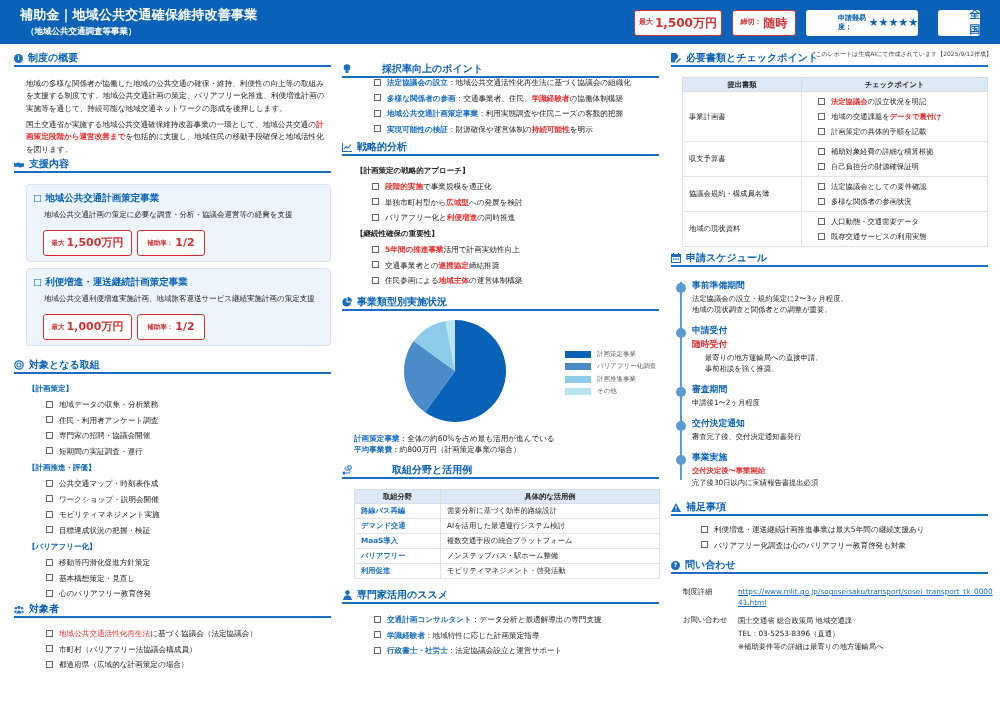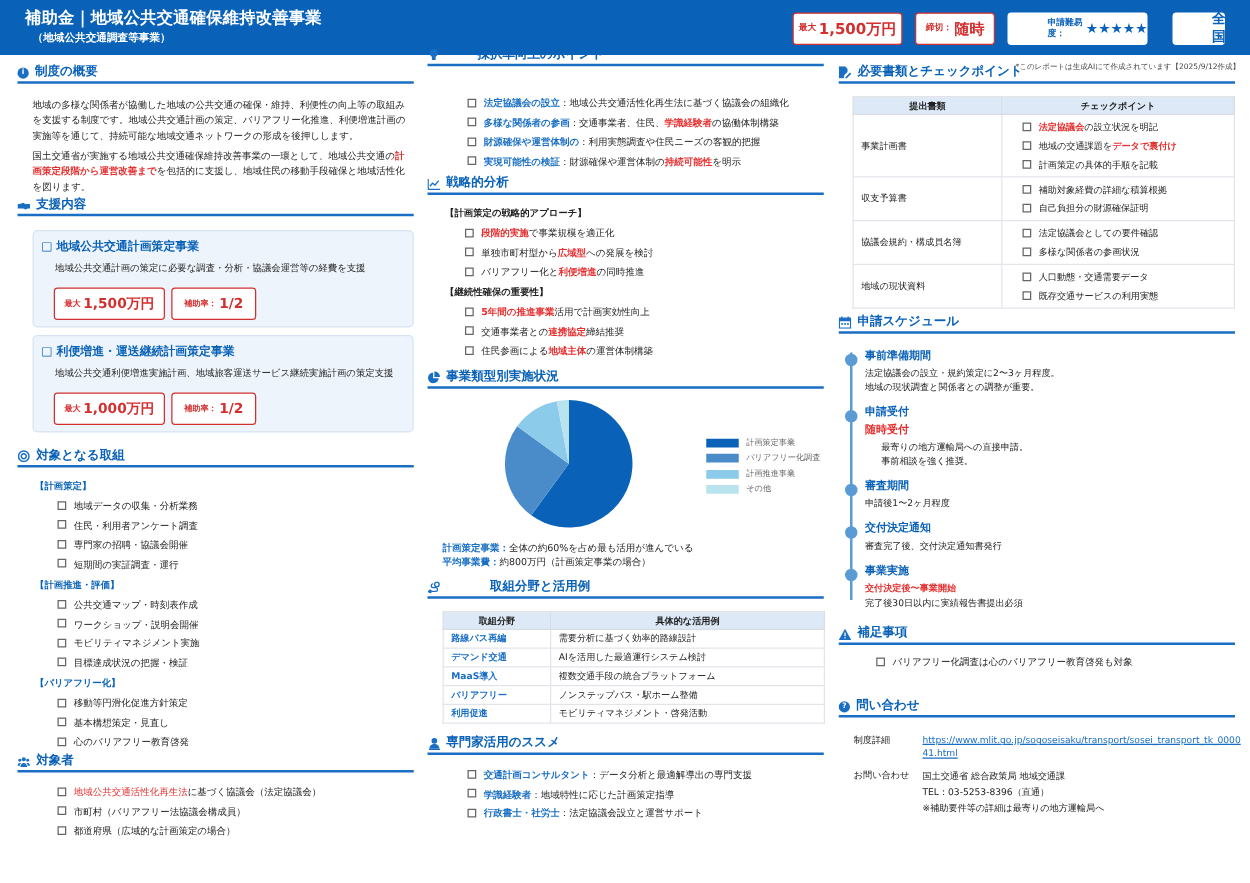--- a/index.html
+++ b/index.html
@@ -151,33 +151,33 @@
       </svg>
   </span>
   <span>対象者</span>
 </div>
 <div class="list" style="left:46px;top:629px;">
   <div class="row"><span class="cb"></span><span class="red" style="font-weight:normal;">地域公共交通活性化再生法</span><span>に基づく協議会（法定協議会）</span></div>
   <div class="row"><span class="cb"></span><span>市町村（バリアフリー法協議会構成員）</span></div>
   <div class="row"><span class="cb"></span><span>都道府県（広域的な計画策定の場合）</span></div>
 </div>
 
-<div class="sec-h" style="left:342px;top:37px;width:317px;gap:30px;">
+<div class="sec-h" style="left:342px;top:62px;width:317px;gap:30px;">
   <span class="ic">
     <svg width="8" height="10" viewBox="0 0 8 10">
         <circle cx="4" cy="3.5" r="3.3" fill="#1a6fc4"></circle>
         <rect x="2.5" y="6.5" width="3" height="2.5" fill="#1a6fc4"></rect>
       </svg>
   </span>
   <span>採択率向上のポイント</span>
 </div>
 <div class="list" style="left:374px;top:78px;">
   <div class="row"><span class="cb"></span><span class="blue-b">法定協議会の設立</span><span>：地域公共交通活性化再生法に基づく協議会の組織化</span></div>
   <div class="row"><span class="cb"></span><span class="blue-b">多様な関係者の参画</span><span>：交通事業者、住民、</span><span class="red">学識経験者</span><span>の協働体制構築</span></div>
-  <div class="row"><span class="cb"></span><span class="blue-b">財源確保や運営体制の</span><span>：利用実態調査や住民ニーズの客観的把握</span></div>
+  <div class="row"><span class="cb"></span><span class="blue-b">地域公共交通計画策定事業</span><span>：利用実態調査や住民ニーズの客観的把握</span></div>
   <div class="row"><span class="cb"></span><span class="blue-b">実現可能性の検証</span><span>：財源確保や運営体制の</span><span class="red">持続可能性</span><span>を明示</span></div>
 </div>
 
 <div class="sec-h" style="left:342px;top:140px;width:317px;">
   <span class="ic">
     <svg width="10" height="9" viewBox="0 0 10 9">
         <path d="M0.5 0v8.5H10" fill="none" stroke="#1a6fc4" stroke-width="1.1"></path>
         <path d="M2 6l2-2.5 2 1.5 3-3.5" fill="none" stroke="#1a6fc4" stroke-width="1.1"></path>
       </svg>
   </span>
@@ -400,20 +400,21 @@
   <span class="ic">
     <svg width="10" height="9" viewBox="0 0 10 9">
         <path d="M5 0L10 9H0z" fill="#1a6fc4"></path>
         <rect x="4.5" y="3" width="1" height="3" fill="#fff"></rect>
         <rect x="4.5" y="6.8" width="1" height="1" fill="#fff"></rect>
       </svg>
   </span>
   <span>補足事項</span>
 </div>
 <div class="list" style="left:701px;top:525px;">
+  <div class="row"><span class="cb"></span><span>利便増進・運送継続計画推進事業は最大5年間の継続支援あり</span></div>
   <div class="row"><span class="cb"></span><span>バリアフリー化調査は心のバリアフリー教育啓発も対象</span></div>
 </div>
 
 <div class="sec-h" style="left:671px;top:558px;width:317px;">
   <span class="circle-ic">?</span>
   <span>問い合わせ</span>
 </div>
 <div class="p" style="left:683px;top:586px;font-size:7.3px;">制度詳細</div>
 <div class="p" style="left:738px;top:586px;width:252px;font-size:7.3px;line-height:1.55;">
   <a class="link"><span>https://www.mlit.go.jp/sogoseisaku/transport/sosei_transport_tk_0000</span><br><span>41.html</span></a>

